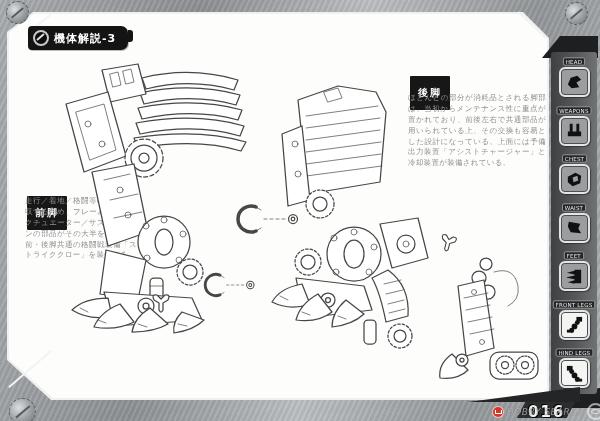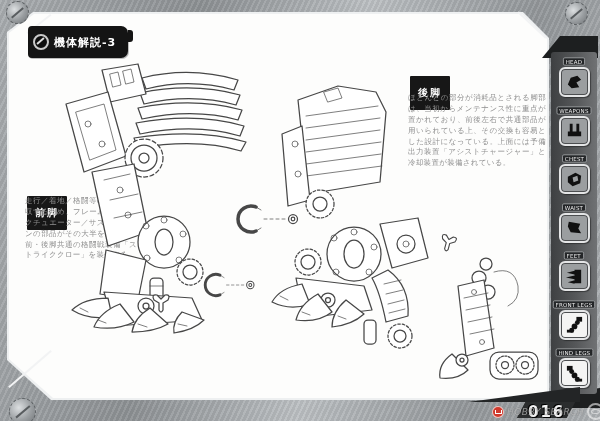--- a/index.html
+++ b/index.html
@@ -20,21 +20,21 @@
   .screw.tl{left:6px;top:1px;width:21px;height:21px;}
   .screw.tr{left:565px;top:2px;width:21px;height:21px;}
   .screw.bl{left:9px;top:398px;width:25px;height:25px;}
   
   .accent{position:absolute;border-top:2px solid #f2f3f4;height:0;}
   .a1{left:24px;top:23px;width:30px;transform:rotate(-38deg);}
   .a2{left:2px;top:368px;width:56px;transform:rotate(-41deg);}
   .a3{left:513px;top:24px;width:38px;transform:rotate(43deg);}
   .a4{left:549px;top:392px;width:50px;transform:rotate(-33deg);}
   
-  .badge{position:absolute;left:28px;top:26px;height:32px;display:flex;align-items:center;gap:5px;
+  .badge{position:absolute;left:28px;top:26px;height:24px;display:flex;align-items:center;gap:5px;
     background:#141414;color:#fff;border-radius:4px 7px 7px 4px;padding:0 12px 0 5px;box-shadow:1px 1px 0 rgba(0,0,0,.25);}
   .badge::after{content:"";position:absolute;right:-5px;top:4px;width:5px;height:12px;background:#141414;border-radius:0 3px 3px 0;}
   .badge .bicon{width:12px;height:12px;border-radius:50%;background:#0c0c0c;border:2px solid #c9c9c9;position:relative;flex:0 0 auto;}
   .badge .bicon::after{content:"";position:absolute;left:1px;top:4px;width:9px;height:0;border-top:2px solid #dedede;transform:rotate(-40deg);}
   .badge .btitle{font-size:11px;font-weight:bold;letter-spacing:1px;white-space:nowrap;}
   
   .seclabel{position:absolute;background:#171717;color:#fff;font-size:10px;font-weight:bold;
     letter-spacing:2px;padding:10px 8px;border-radius:1px;white-space:nowrap;}
   .secbody{position:absolute;color:#8f8f8f;font-size:7.5px;line-height:1.45;letter-spacing:.3px;text-align:justify;}
   .lbl-front{left:27px;top:196px;}

